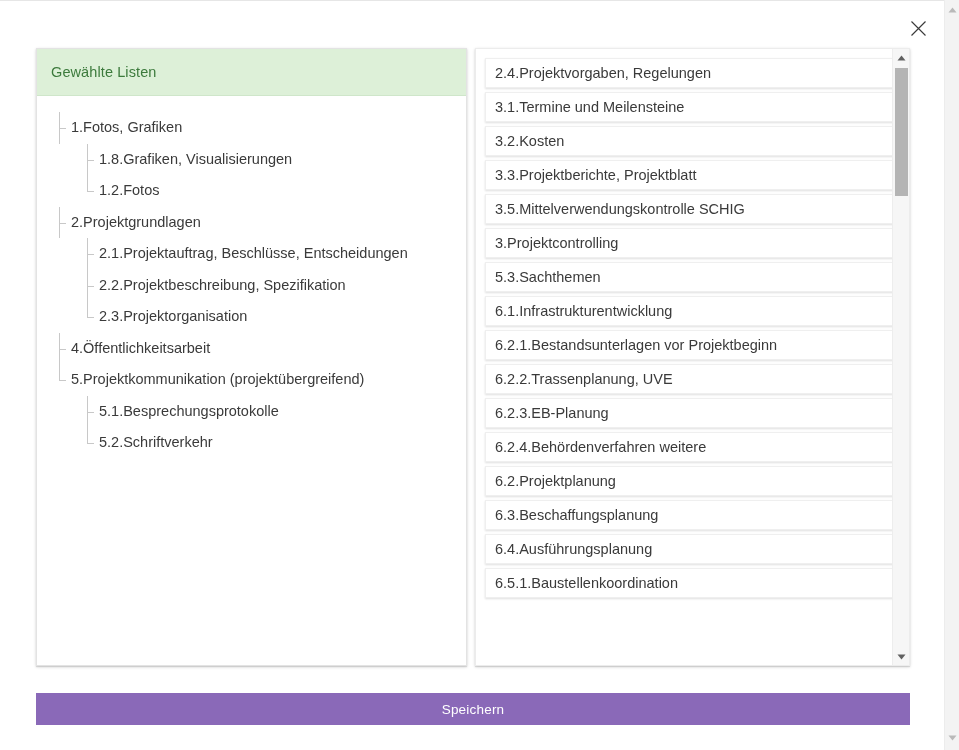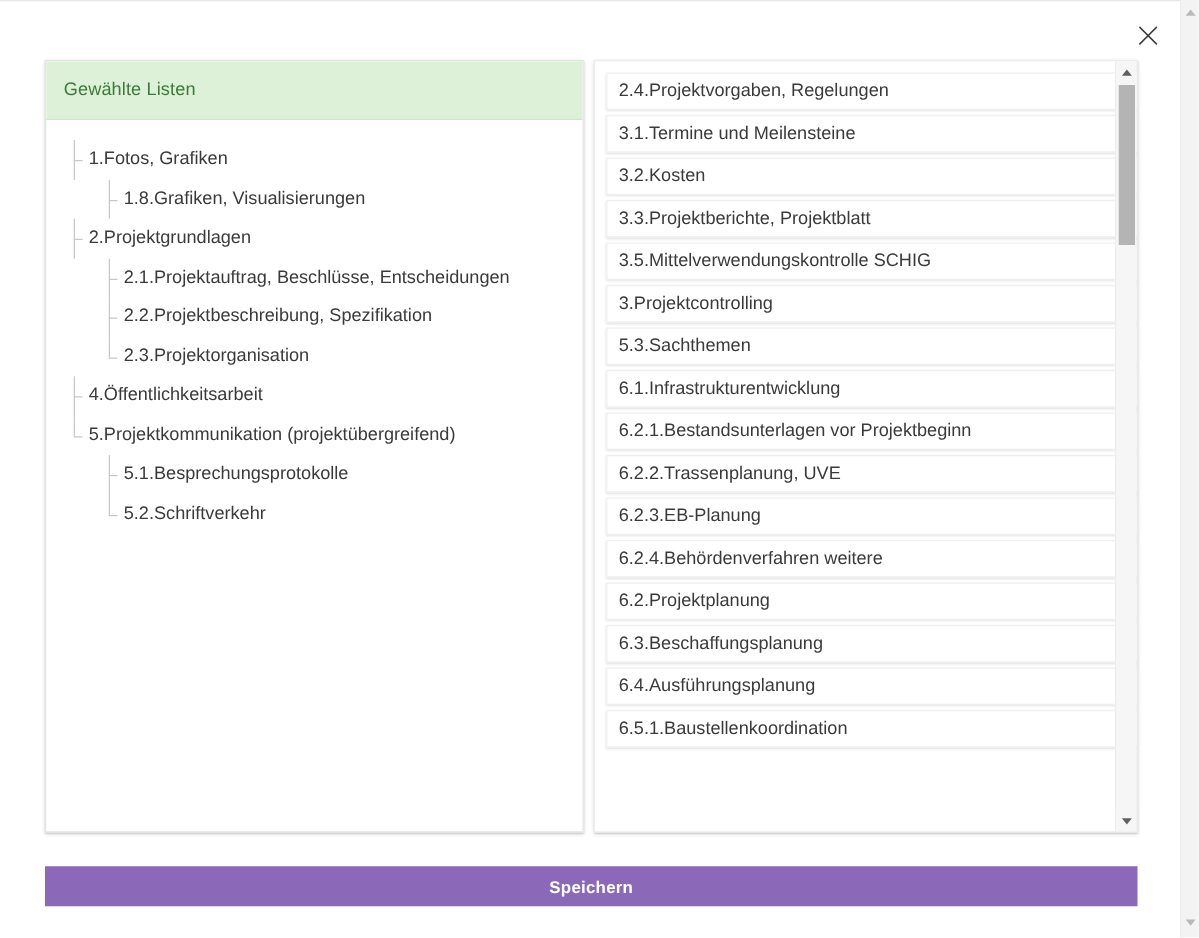--- a/index.html
+++ b/index.html
@@ -246,21 +246,21 @@
     position: absolute;
     left: 36px;
     top: 693px;
     width: 874px;
     height: 32px;
     background: #8a69b8;
     color: #ffffff;
     border: none;
     font-family: "Liberation Sans", "DejaVu Sans", sans-serif;
     font-size: 13.5px;
-    font-weight: bold;
+    font-weight: normal;
     letter-spacing: .2px;
     cursor: pointer;
     display: flex;
     align-items: center;
     justify-content: center;
   }
 </style>
 </head>
 <body>
 
@@ -296,20 +296,21 @@
   <div class="panels">
 
     <div class="panel left">
       <div class="panel-header green">
         <span>Gewählte Listen</span>
       </div>
       <div class="panel-body">
         <div class="tree" id="tree">
             <div class="tree-node d1"><span class="label">1.Fotos, Grafiken</span></div>
             <div class="tree-node d2"><span class="label">1.8.Grafiken, Visualisierungen</span></div>
+            <div class="tree-node d2 last-in-group"><span class="label">1.2.Fotos</span></div>
             <div class="tree-node d1"><span class="label">2.Projektgrundlagen</span></div>
             <div class="tree-node d2"><span class="label">2.1.Projektauftrag, Beschlüsse, Entscheidungen</span></div>
             <div class="tree-node d2"><span class="label">2.2.Projektbeschreibung, Spezifikation</span></div>
             <div class="tree-node d2 last-in-group"><span class="label">2.3.Projektorganisation</span></div>
             <div class="tree-node d1"><span class="label">4.Öffentlichkeitsarbeit</span></div>
             <div class="tree-node d1 last-in-group"><span class="label">5.Projektkommunikation (projektübergreifend)</span></div>
             <div class="tree-node d2"><span class="label">5.1.Besprechungsprotokolle</span></div>
             <div class="tree-node d2 last-in-group"><span class="label">5.2.Schriftverkehr</span></div>
           </div>
       </div>

